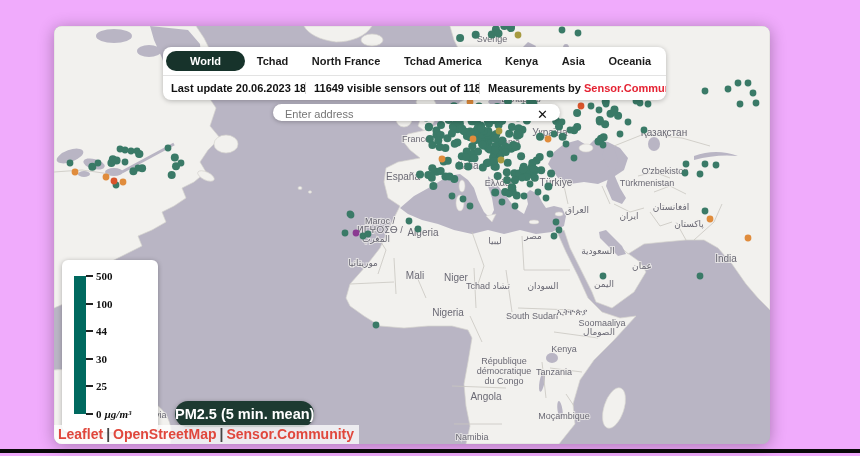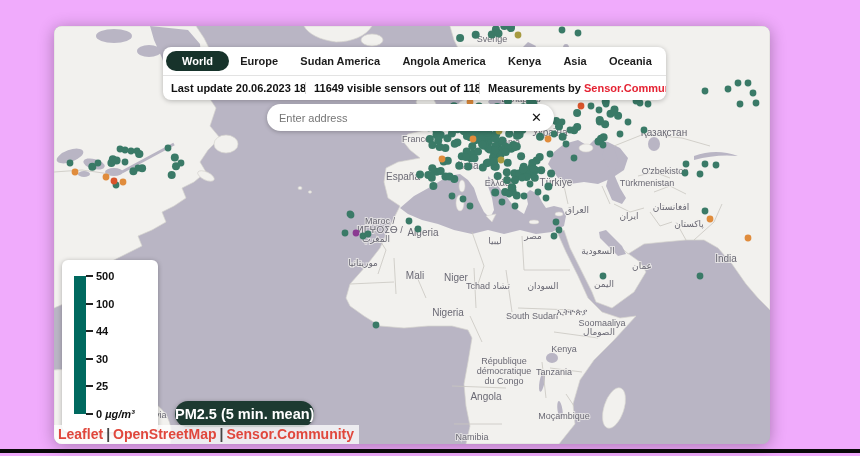--- a/index.html
+++ b/index.html
@@ -7,37 +7,37 @@
   .map-card{position:absolute;left:54px;top:26px;width:716px;height:418px;border-radius:8px;
     background:#b9b5c4;box-shadow:0 2px 16px rgba(0,0,0,.3);overflow:hidden;}
   .map-svg{position:absolute;left:0;top:0;width:716px;height:418px;}
   .bottom-bar{position:absolute;left:0;top:449px;width:860px;height:4px;background:#0a0a0a;}
 
   
   .top-panel{position:absolute;left:109px;top:21px;width:503px;background:#fff;border-radius:8px;
     box-shadow:0 1px 5px rgba(0,0,0,.25);font-size:11px;}
   .tab-row{display:flex;align-items:center;height:24px;padding:2px 3px;border-bottom:1px solid #e3e3e3;}
   .tab{flex:1 1 auto;text-align:center;color:#1c1c1c;font-weight:600;padding:3px 6px;cursor:pointer;white-space:nowrap;}
-  .tab.active{background:#17332b;color:#fff;border-radius:13px;flex:0 0 auto;padding:4px 16px;}
+  .tab.active{background:#17332b;color:#fff;border-radius:13px;flex:0 0 auto;padding:4px 24px;}
   .status-row{display:flex;align-items:center;height:24px;font-weight:700;color:#111;}
   .status-seg{padding:0 8px;text-align:center;white-space:nowrap;overflow:hidden;}
   .status-seg+.status-seg{border-left:1px solid #cfcfcf;}
   .seg1{flex:0 0 126px;}.seg2{flex:0 0 157px;}.seg3{flex:1 1 auto;}
   .brand-red{color:#e52333;}
 
   
-  .search-box{position:absolute;left:213px;top:78px;width:287px;height:27px;background:#fff;border-radius:14px;
-    box-shadow:0 1px 4px rgba(0,0,0,.25);display:flex;align-items:center;padding:0 10px;box-sizing:border-box;}
+  .search-box{position:absolute;left:219px;top:78px;width:287px;height:17px;background:#fff;border-radius:14px;
+    box-shadow:0 1px 4px rgba(0,0,0,.25);display:flex;align-items:flex-end;padding:0 10px;box-sizing:border-box;}
   .search-box input{flex:1;border:none;outline:none;font-size:11px;color:#333;background:transparent;
     font-family:"Liberation Sans",sans-serif;}
   .search-clear{font-weight:700;font-size:13px;color:#111;cursor:pointer;line-height:1;padding:0 2px;}
 
   
   .legend{position:absolute;left:8px;top:234px;width:96px;height:172px;background:#fff;border-radius:6px;
-    box-shadow:0 1px 5px rgba(0,0,0,.3);}
+    box-shadow:0 1px 5px rgba(0,0,0,.3);font-family:Liberation Serif, serif;}
   .legend-bar{position:absolute;left:12px;top:16px;width:12px;height:138px;}
   .legend-ticks{position:absolute;left:24px;top:16px;height:138px;width:70px;}
   .legend-tick{position:absolute;left:0;display:flex;align-items:center;height:0;}
   .legend-tick .tl{width:7px;height:2px;background:#222;margin-right:3px;}
   .legend-tick .tv{font-size:11px;font-weight:700;color:#111;white-space:nowrap;}
   .legend-tick .unit{font-style:italic;font-weight:700;margin-left:3px;}
 
   
   .pm-badge{position:absolute;left:121px;top:375px;background:#1d3a31;color:#fff;font-weight:700;
     font-size:14.5px;padding:5px 0;border-radius:14px;box-shadow:0 1px 4px rgba(0,0,0,.35);white-space:nowrap;}
@@ -513,23 +513,23 @@
           <circle cx="651.0" cy="185.0" r="3.4" fill="#3a7a67"></circle>
           <circle cx="656.0" cy="193.0" r="3.4" fill="#e08c3c"></circle>
           <circle cx="694.0" cy="212.0" r="3.4" fill="#e08c3c"></circle>
           <circle cx="646.0" cy="250.0" r="3.4" fill="#3a7a67"></circle>
         </g>
     </svg>
 
     <div class="top-panel">
       <div class="tab-row" id="tab-row">
           <div class="tab active">World</div>
-          <div class="tab">Europe</div>
-          <div class="tab">Sudan America</div>
-          <div class="tab">Angola America</div>
+          <div class="tab">Tchad</div>
+          <div class="tab">North France</div>
+          <div class="tab">Tchad America</div>
           <div class="tab">Kenya</div>
           <div class="tab">Asia</div>
           <div class="tab">Oceania</div>
         </div>
       <div class="status-row">
         <div class="status-seg seg1">Last update 20.06.2023 18:42</div>
         <div class="status-seg seg2">11649 visible sensors out of 11848</div>
         <div class="status-seg seg3">
           <span>Measurements by</span>
           <span class="brand-red">Sensor.Community</span>

